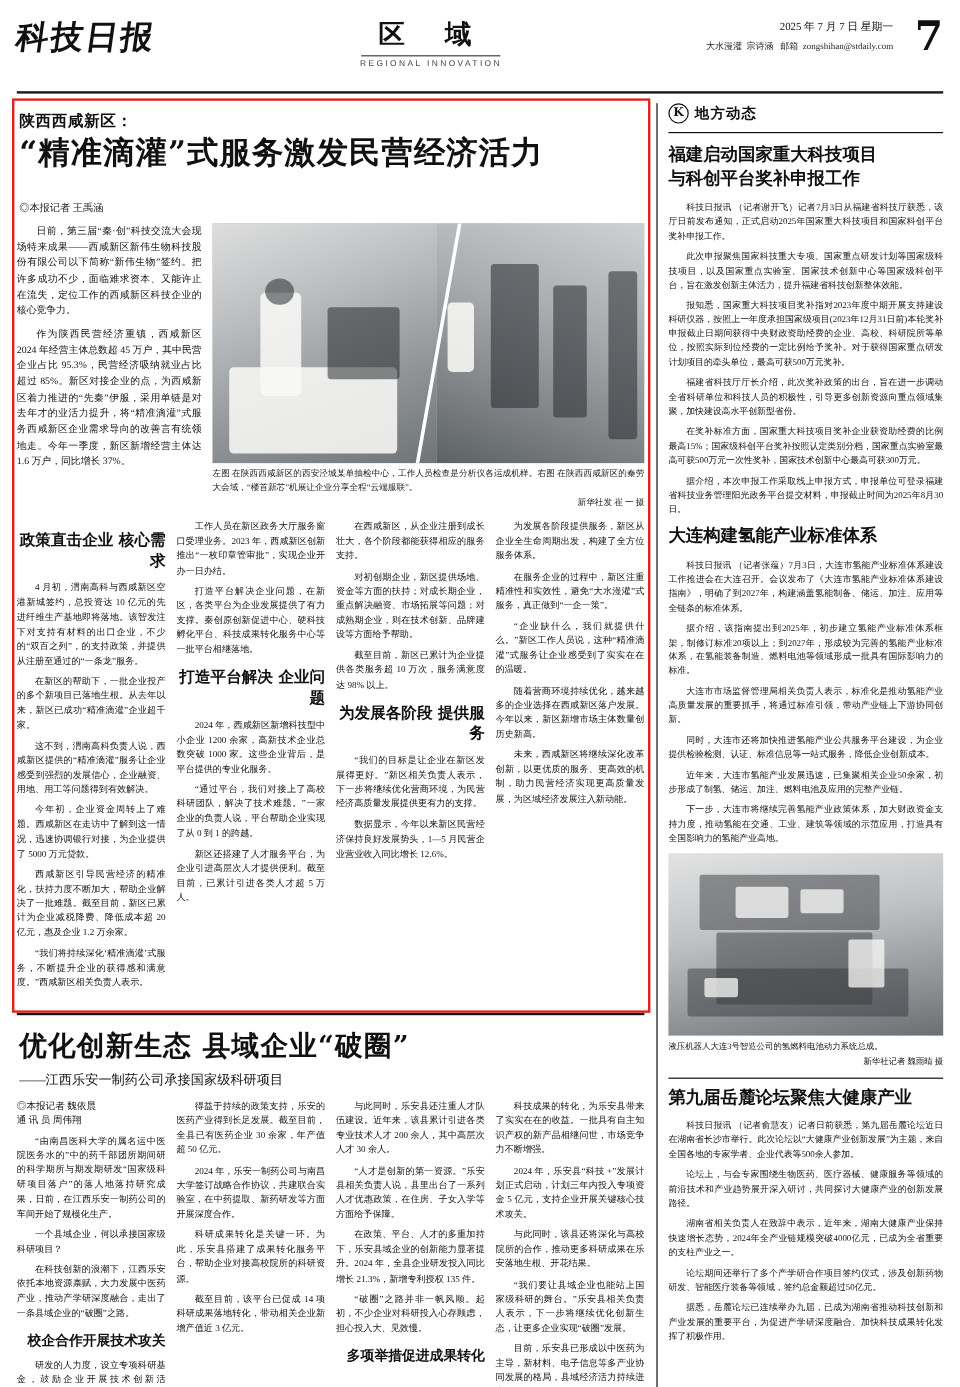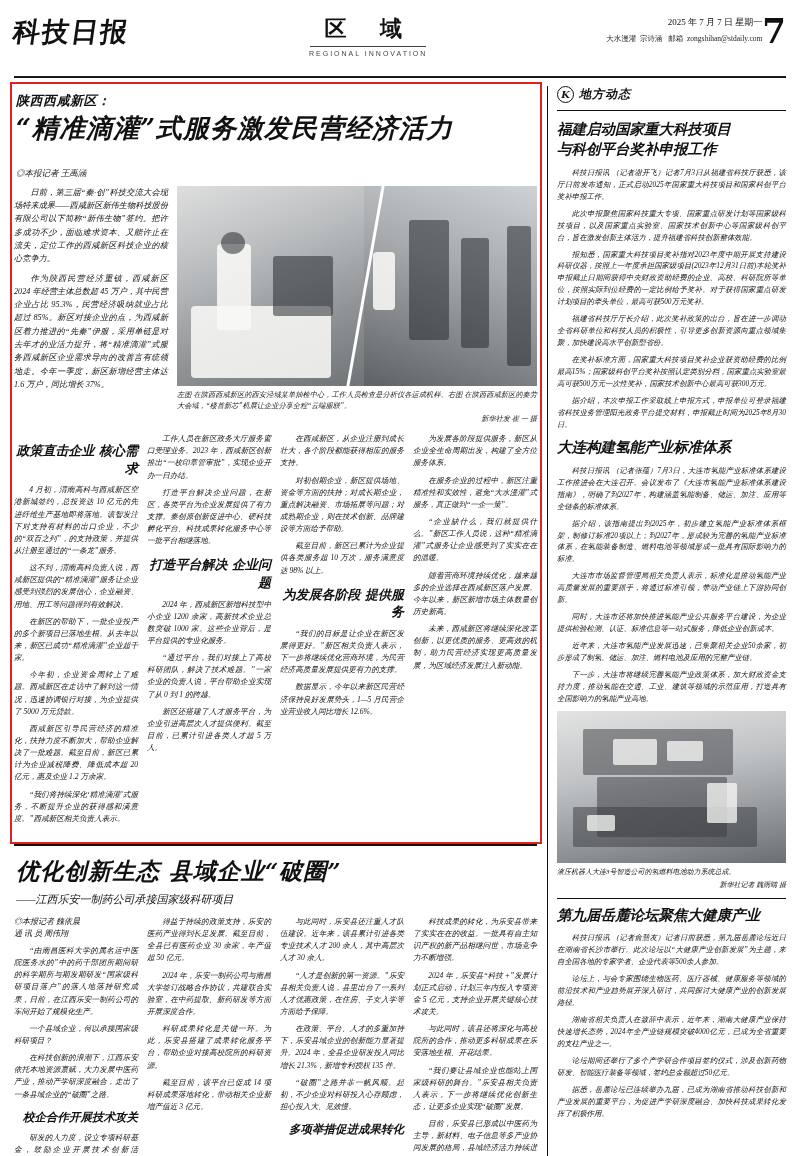--- a/index.html
+++ b/index.html
@@ -11,28 +11,28 @@
   }
   .page{position:relative;width:800px;height:1156px;box-sizing:border-box;padding:10px 14px;}
 
   
   .masthead{display:flex;align-items:flex-start;justify-content:space-between;height:62px;border-bottom:2px solid #1a1a1a;padding-bottom:4px;}
   .logo{font-family:"DejaVu Serif", serif;font-weight:bold;font-size:27px;letter-spacing:2px;color:#111;
         transform:skewX(-8deg);line-height:1;padding-top:8px;}
   .center-head{text-align:center;flex:0 0 auto;padding-top:4px;}
   .center-head .zh{font-size:22px;font-weight:bold;letter-spacing:14px;border-bottom:1px solid #404040;padding:0 10px 2px 14px;display:inline-block;}
   .center-head .en{font-size:7px;letter-spacing:2px;color:#444;margin-top:3px;font-family:"Liberation Sans",sans-serif;}
-  .right-head{display:flex;align-items:flex-start;gap:0;padding-top:6px;}
+  .right-head{display:flex;align-items:flex-start;gap:18px;padding-top:6px;}
   .editor-box{font-size:7.5px;line-height:1.5;color:#222;text-align:left;}
   .editor-box .row1{margin-bottom:2px;}
   .date-line{font-size:9px;color:#111;margin-bottom:3px;text-align:right;}
   .pagenum{font-family:"DejaVu Serif",serif;font-size:34px;font-weight:bold;line-height:0.9;}
 
   
-  .body-wrap{display:flex;gap:10px;margin-top:8px;height:1070px;font-style:italic;}
+  .body-wrap{display:flex;gap:10px;margin-top:8px;height:1070px;}
   .left-col{width:524px;position:relative;}
   .right-col{width:232px;border-left:1px solid #111;padding-left:9px;position:relative;}
 
   
   .redbox{position:absolute;left:-4px;top:-4px;width:528px;height:758px;border:2px solid #e0231f;pointer-events:none;}
 
   
   .kicker{font-size:13px;font-weight:bold;margin:6px 0 4px 2px;letter-spacing:0.5px;}
   .headline{font-family:"DejaVu Serif",serif;font-weight:bold;font-size:26px;letter-spacing:1px;line-height:1.15;margin:2px 0 24px 2px;}
   .byline{font-size:8.5px;color:#222;margin:0 0 6px 2px;}
@@ -140,22 +140,22 @@
           <div class="photo-cap">左图 在陕西西咸新区的西安泾城某单抽检中心，工作人员检查是分析仪各运成机样。右图 在陕西西咸新区的秦劳大会域，“楼首新芯”机展让企业分享全程“云端服联”。</div>
           <div class="photo-credit">新华社发 崔 一 摄</div>
         </div>
       </div>
 
       <div class="cols4">
         <div class="c4">
           <div class="subhead">政策直击企业
 核心需求</div>
           <p>4 月初，渭南高科与西咸新区空港新城签约，总投资达 10 亿元的先进纤维生产基地即将落地。该智发注下对支持有材料的出口企业，不少的“双百之列”，的支持政策，并提供从注册至通过的“一条龙”服务。</p>
+          <p>在新区的帮助下，一批企业投产的多个新项目已落地生根。从去年以来，新区已成功“精准滴灌”企业超千家。</p>
           <p>这不到，渭南高科负责人说，西咸新区提供的“精准滴灌”服务让企业感受到强烈的发展信心，企业融资、用地、用工等问题得到有效解决。</p>
-          <p>在新区的帮助下，一批企业投产的多个新项目已落地生根。从去年以来，新区已成功“精准滴灌”企业超千家。</p>
           <p>今年初，企业资金周转上了难题。西咸新区在走访中了解到这一情况，迅速协调银行对接，为企业提供了 5000 万元贷款。</p>
           <p>西咸新区引导民营经济的精准化，扶持力度不断加大，帮助企业解决了一批难题。截至目前，新区已累计为企业减税降费、降低成本超 20 亿元，惠及企业 1.2 万余家。</p>
           <p>“我们将持续深化‘精准滴灌’式服务，不断提升企业的获得感和满意度。”西咸新区相关负责人表示。</p>
         </div>
         <div class="c4">
           <p>工作人员在新区政务大厅服务窗口受理业务。2023 年，西咸新区创新推出“一枚印章管审批”，实现企业开办一日办结。</p>
           <p>打造平台解决企业问题，在新区，各类平台为企业发展提供了有力支撑。秦创原创新促进中心、硬科技孵化平台、科技成果转化服务中心等一批平台相继落地。</p>
           <div class="subhead">打造平台解决
 企业问题</div>
           <p>2024 年，西咸新区新增科技型中小企业 1200 余家，高新技术企业总数突破 1000 家。这些企业背后，是平台提供的专业化服务。</p>

